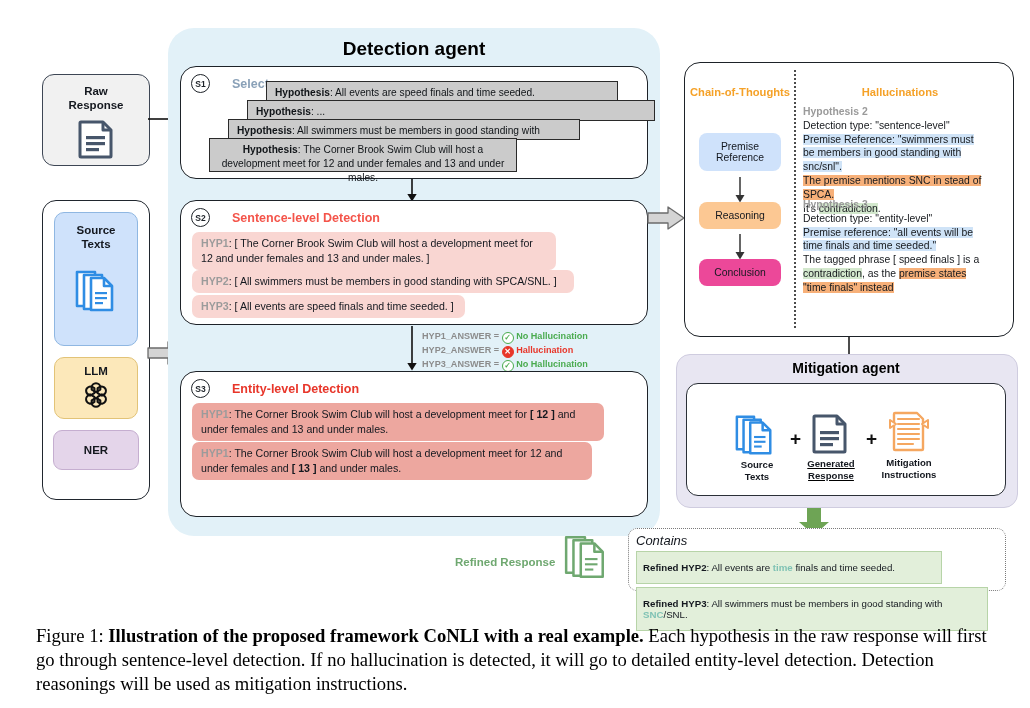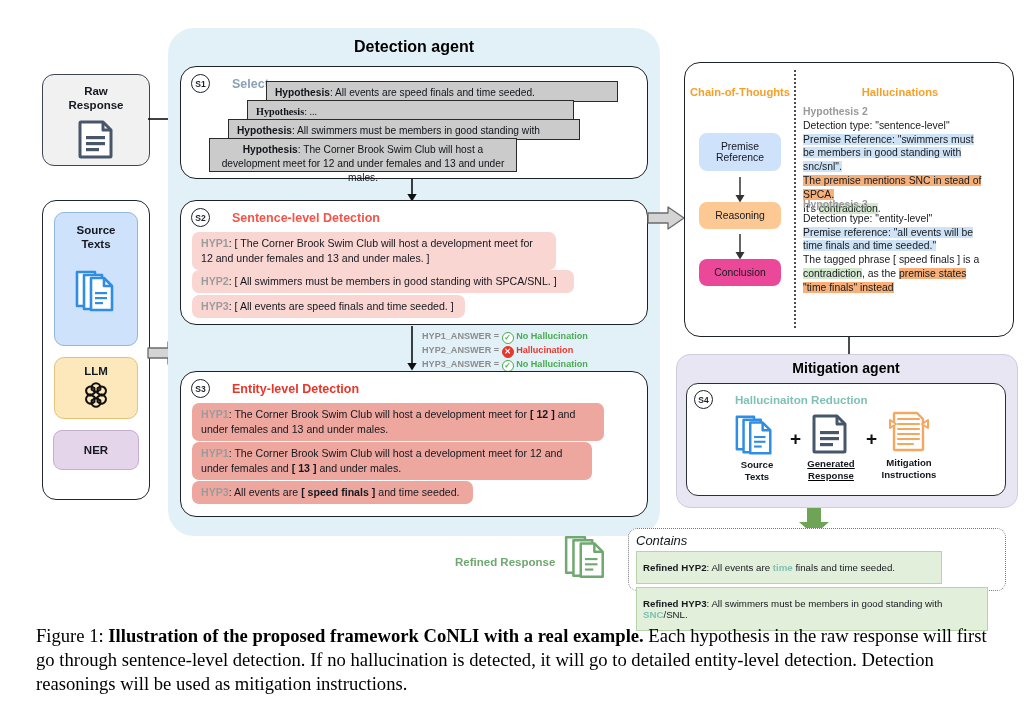--- a/index.html
+++ b/index.html
@@ -142,31 +142,31 @@
     <line x1="0" y1="7" x2="30" y2="7" stroke="#111" stroke-width="1.6"></line>
     <path d="M30 2.2 L39 7 L30 11.8 z" fill="#111"></path>
   </svg>
 
   <svg class="abs" style="left:148px;top:342px;" width="38" height="22" data-name="arrow-sources-to-detection">
     <path d="M0 6 H20 V0 L36 11 L20 22 V16 H0 z" fill="#d4d4d4" stroke="#6b6b6b" stroke-width="1.3" stroke-linejoin="round"></path>
   </svg>
 
   <div class="abs detect-agent" data-name="detection-agent-panel"></div>
   <div class="abs" style="left:168px;top:38px;width:492px;" data-name="detection-agent-title">Detection agent</div>
-  <style>.abs[data-name="detection-agent-title"]{font-size:16px;font-weight:bold;text-align:center;color:#000;}</style>
+  <style>.abs[data-name="detection-agent-title"]{font-size:19px;font-weight:bold;text-align:center;color:#000;}</style>
 
   <div class="abs wbox" style="left:180px;top:66px;width:468px;height:113px;" data-name="step-s1-select">
     <div class="step-head" style="padding:7px 0 0 10px;" data-name="s1-header">
       <span class="sbadge" data-name="s1-badge">S1</span>
       <span class="step-label" style="color:#8aa1b8;" data-name="s1-label">Select</span>
     </div>
     <div class="abs hyp-card" style="left:85px;top:14px;width:352px;height:21px;" data-name="hypothesis-card-1">
       <b data-name="hypothesis-1-prefix">Hypothesis</b><span data-name="hypothesis-1-text">: All events are speed finals and time seeded.</span>
     </div>
-    <div class="abs hyp-card" style="left:66px;top:33px;width:327px;height:21px;font-family:Liberation Serif, serif;" data-name="hypothesis-card-2">
+    <div class="abs hyp-card" style="left:66px;top:33px;width:408px;height:21px;" data-name="hypothesis-card-2">
       <b data-name="hypothesis-2-prefix">Hypothesis</b><span data-name="hypothesis-2-text">: ...</span>
     </div>
     <div class="abs hyp-card" style="left:47px;top:52px;width:352px;height:21px;" data-name="hypothesis-card-3">
       <b data-name="hypothesis-3-prefix">Hypothesis</b><span data-name="hypothesis-3-text">: All swimmers must be members in good standing with SPCA/SNL.</span>
     </div>
     <div class="abs hyp-card" style="left:28px;top:71px;width:308px;height:34px;text-align:center;" data-name="hypothesis-card-4">
       <b data-name="hypothesis-4-prefix">Hypothesis</b><span data-name="hypothesis-4-text">: The Corner Brook Swim Club will host a development meet for 12 and under females and 13 and under males.</span>
     </div>
   </div>
 
@@ -216,23 +216,20 @@
   <div class="abs wbox" style="left:180px;top:371px;width:468px;height:146px;" data-name="step-s3-entity-detection">
     <div class="step-head" style="padding:7px 0 0 10px;" data-name="s3-header">
       <span class="sbadge" data-name="s3-badge">S3</span>
       <span class="step-label" style="color:#e8362a;" data-name="s3-label">Entity-level Detection</span>
     </div>
     <div class="abs pill pill-s3" style="left:11px;top:31px;width:412px;" data-name="s3-item-1">
       <span class="tag" data-name="s3-item-1-tag">HYP1</span><span data-name="s3-item-1-pre">: The Corner Brook Swim Club will host a development meet for </span><b data-name="s3-item-1-mark">[ 12 ]</b><span data-name="s3-item-1-post"> and under females and 13 and under males.</span>
     </div>
     <div class="abs pill pill-s3" style="left:11px;top:70px;width:400px;" data-name="s3-item-2">
       <span class="tag" data-name="s3-item-2-tag">HYP1</span><span data-name="s3-item-2-pre">: The Corner Brook Swim Club will host a development meet for 12 and under females and </span><b data-name="s3-item-2-mark">[ 13 ]</b><span data-name="s3-item-2-post"> and under males.</span>
-    </div>
-    <div class="abs pill pill-s3" style="left:11px;top:109px;width:281px;" data-name="s3-item-3">
-      <span class="tag" data-name="s3-item-3-tag">HYP3</span><span data-name="s3-item-3-pre">: All events are </span><b data-name="s3-item-3-mark">[ speed finals ]</b><span data-name="s3-item-3-post"> and time seeded.</span>
     </div>
   </div>
 
   <svg class="abs" style="left:648px;top:207px;" width="38" height="22" data-name="arrow-detection-to-cot">
     <path d="M0 6 H20 V0 L36 11 L20 22 V16 H0 z" fill="#d4d4d4" stroke="#6b6b6b" stroke-width="1.3" stroke-linejoin="round"></path>
   </svg>
 
   <div class="abs wbox cot-box" data-name="cot-hallucinations-panel">
     <div class="abs" style="left:0;top:24px;width:112px;" data-name="cot-left-header"></div>
   </div>
@@ -275,24 +272,20 @@
   </div>
 
   <svg class="abs" style="left:842px;top:337px;" width="14" height="82" data-name="arrow-cot-to-mitigation">
     <line x1="7" y1="0" x2="7" y2="74" stroke="#111" stroke-width="1.5"></line>
     <path d="M2.3 73 L7 81 L11.7 73 z" fill="#111"></path>
   </svg>
 
   <div class="abs mit-agent" data-name="mitigation-agent-panel"></div>
   <div class="abs mit-title" style="left:676px;top:360px;width:340px;" data-name="mitigation-agent-title">Mitigation agent</div>
   <div class="abs mit-inner" style="left:686px;top:383px;width:320px;height:113px;" data-name="mitigation-step-box"></div>
-  <div class="abs step-head" style="left:694px;top:390px;" data-name="s4-header">
-    <span class="sbadge" data-name="s4-badge">S4</span>
-    <span class="mit-step" data-name="s4-label">Hallucinaiton Reduction</span>
-  </div>
 
   <div class="abs" style="left:734px;top:413px;width:50px;" data-name="mitigation-input-source-texts">
     <span data-name="documents-stack-icon">
       <svg width="42" height="44" viewBox="0 0 44 46">
         <path d="M3 4 h18 v34 H3 z" fill="#fff" stroke="#2f8de4" stroke-width="2.6" stroke-linejoin="round"></path>
         <path d="M10 7 h18 v34 H10 z" fill="#fff" stroke="#2f8de4" stroke-width="2.6" stroke-linejoin="round"></path>
         <path d="M17 10 h13 l8 8 v24 H17 z" fill="#fff" stroke="#2f8de4" stroke-width="2.6" stroke-linejoin="round"></path>
         <path d="M30 10 v8 h8" fill="none" stroke="#2f8de4" stroke-width="2.6" stroke-linejoin="round"></path>
         <rect x="21" y="24" width="12" height="2.2" fill="#2f8de4"></rect>
         <rect x="21" y="29" width="12" height="2.2" fill="#2f8de4"></rect>

